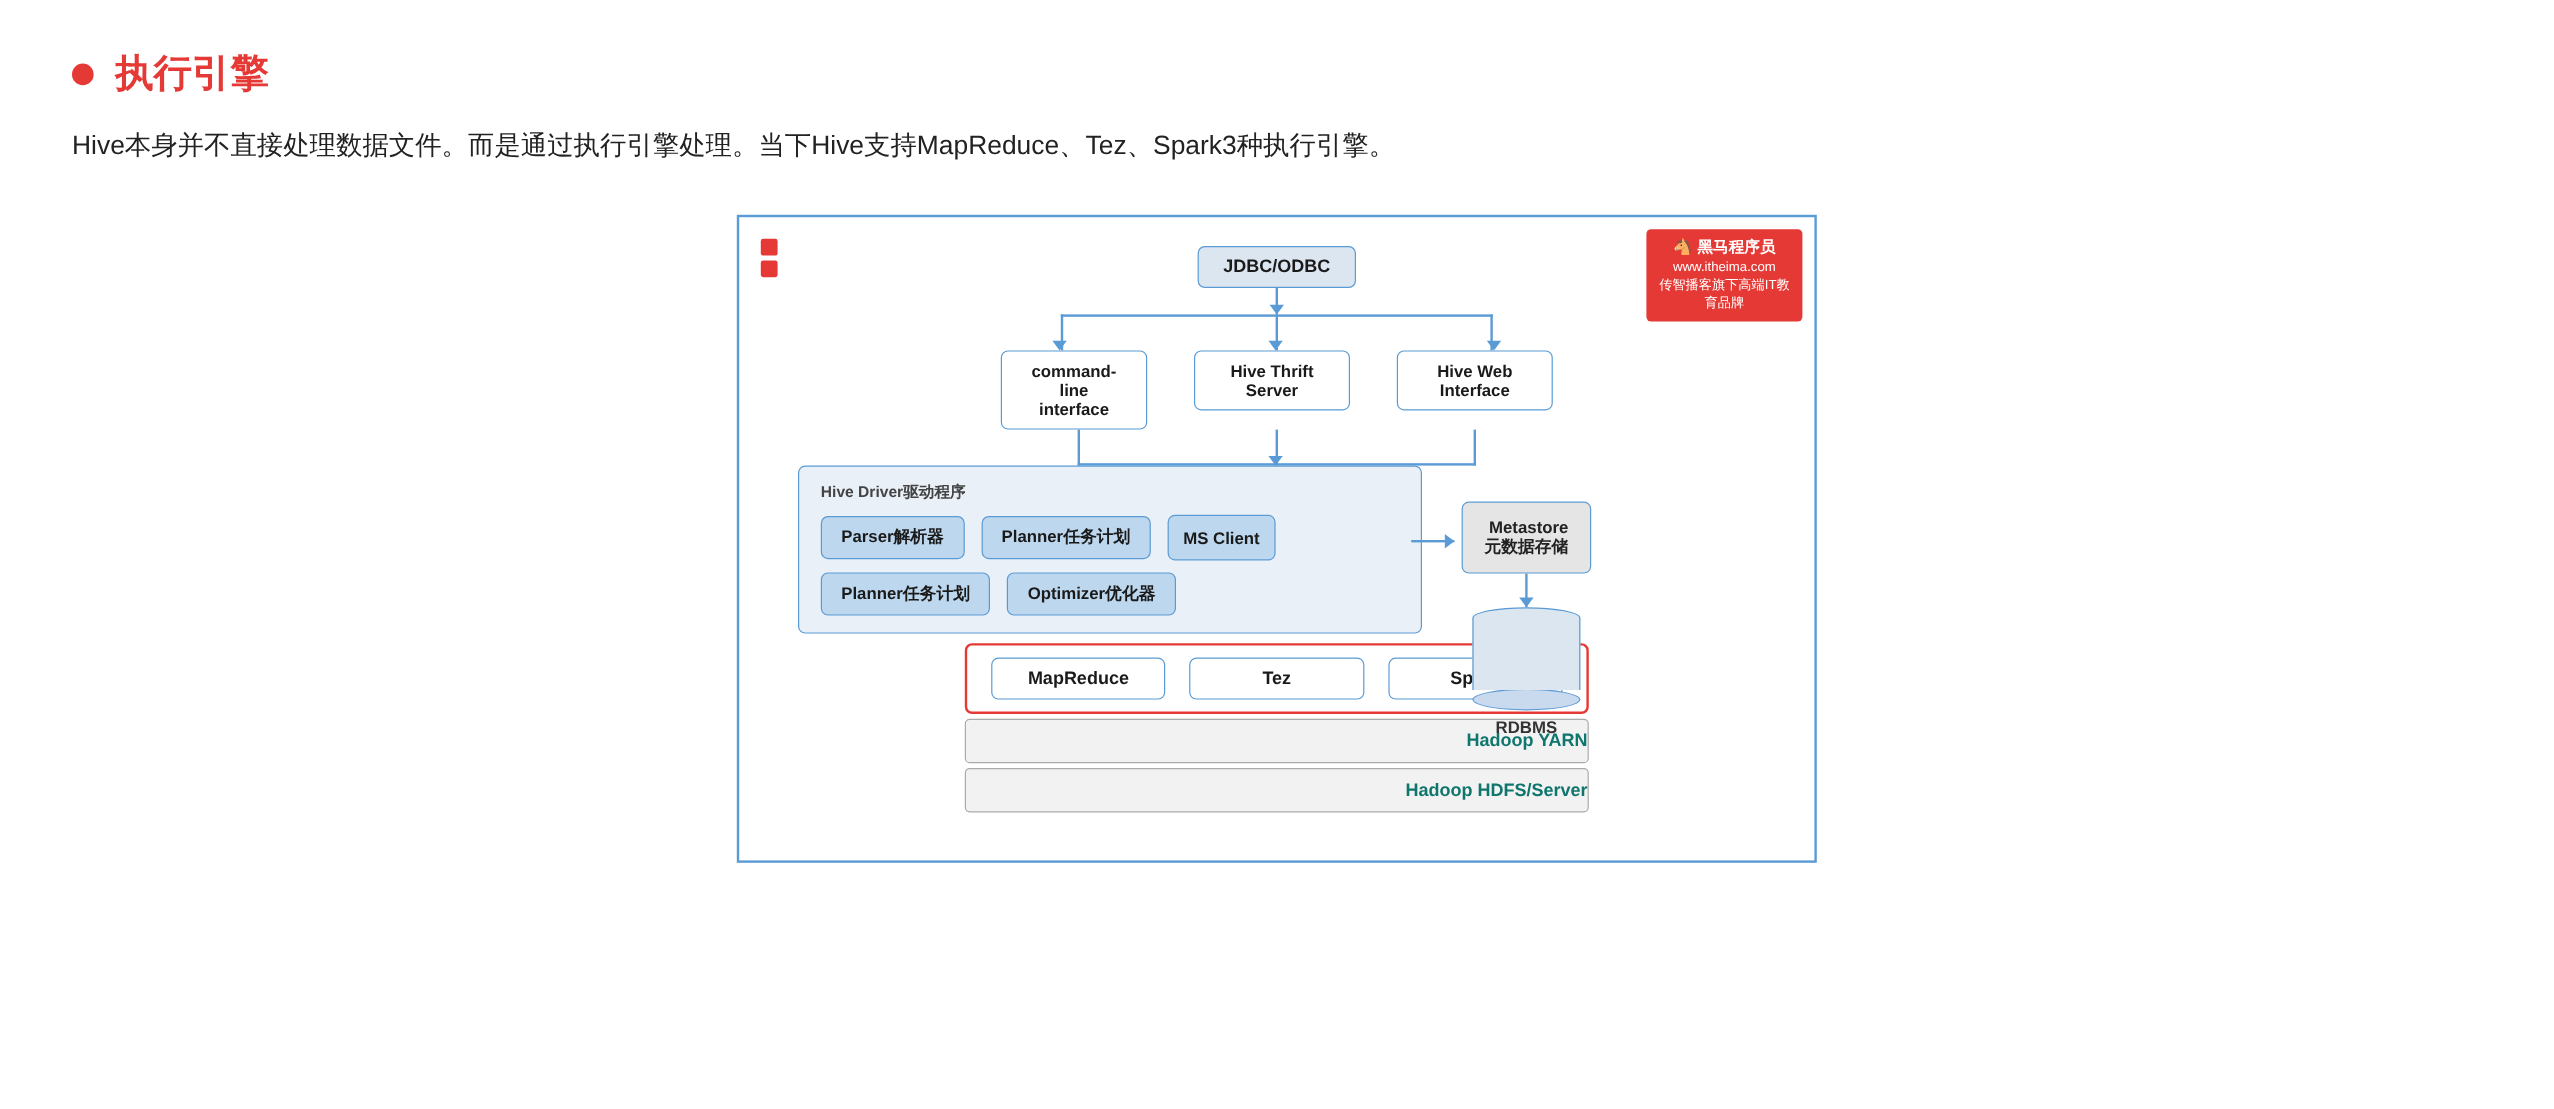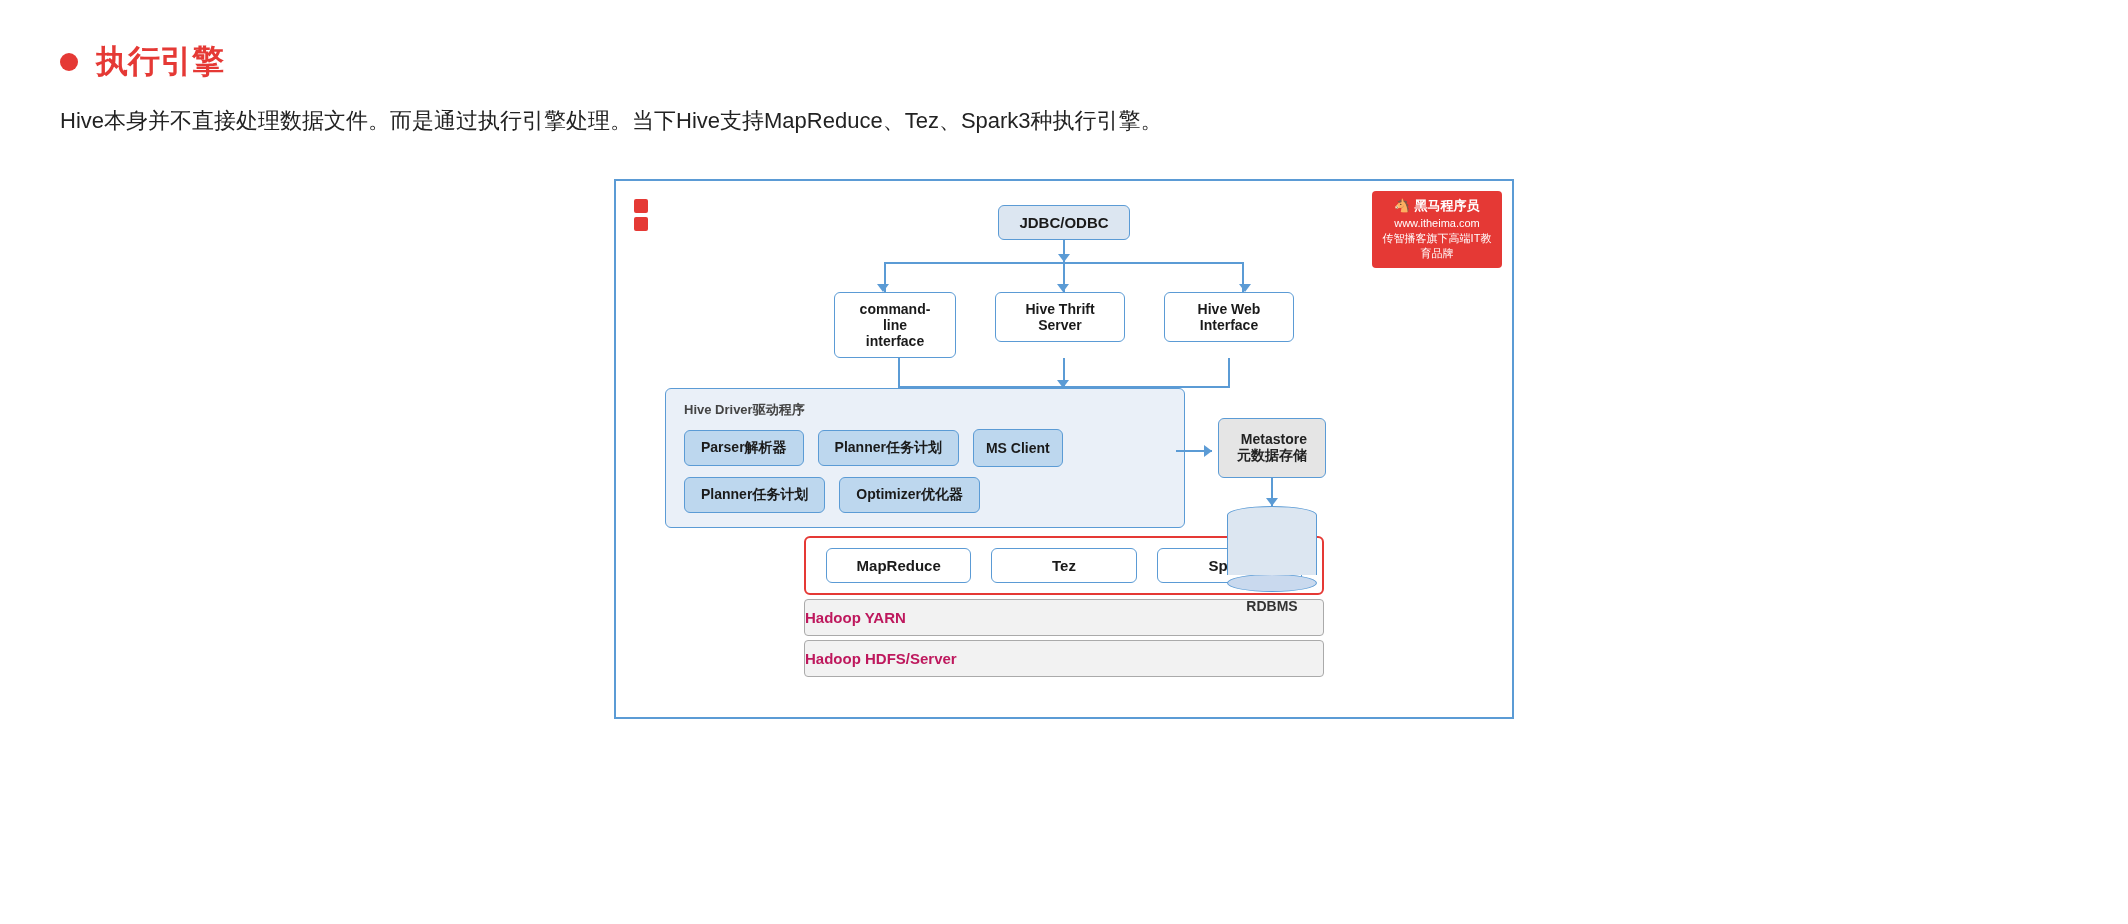--- a/index.html
+++ b/index.html
@@ -184,24 +184,24 @@
       gap: 20px;
       align-items: center;
       width: 520px;
       margin-top: 0;
     }
     
     .hadoop-layer {
       border: 1.5px solid #aaa;
       border-radius: 4px;
       background: #f2f2f2;
-      text-align: left;
+      text-align: right;
       padding: 9px 0;
       font-size: 15px;
-      color: #be185d;
+      color: #0f766e;
       width: 520px;
     }
     .metastore-box {
       border: 1.5px solid #5b9bd5;
       border-radius: 6px;
       background: #e5e5e5;
       padding: 12px 18px;
       font-size: 14px;
       text-align: right;
       color: #222;

